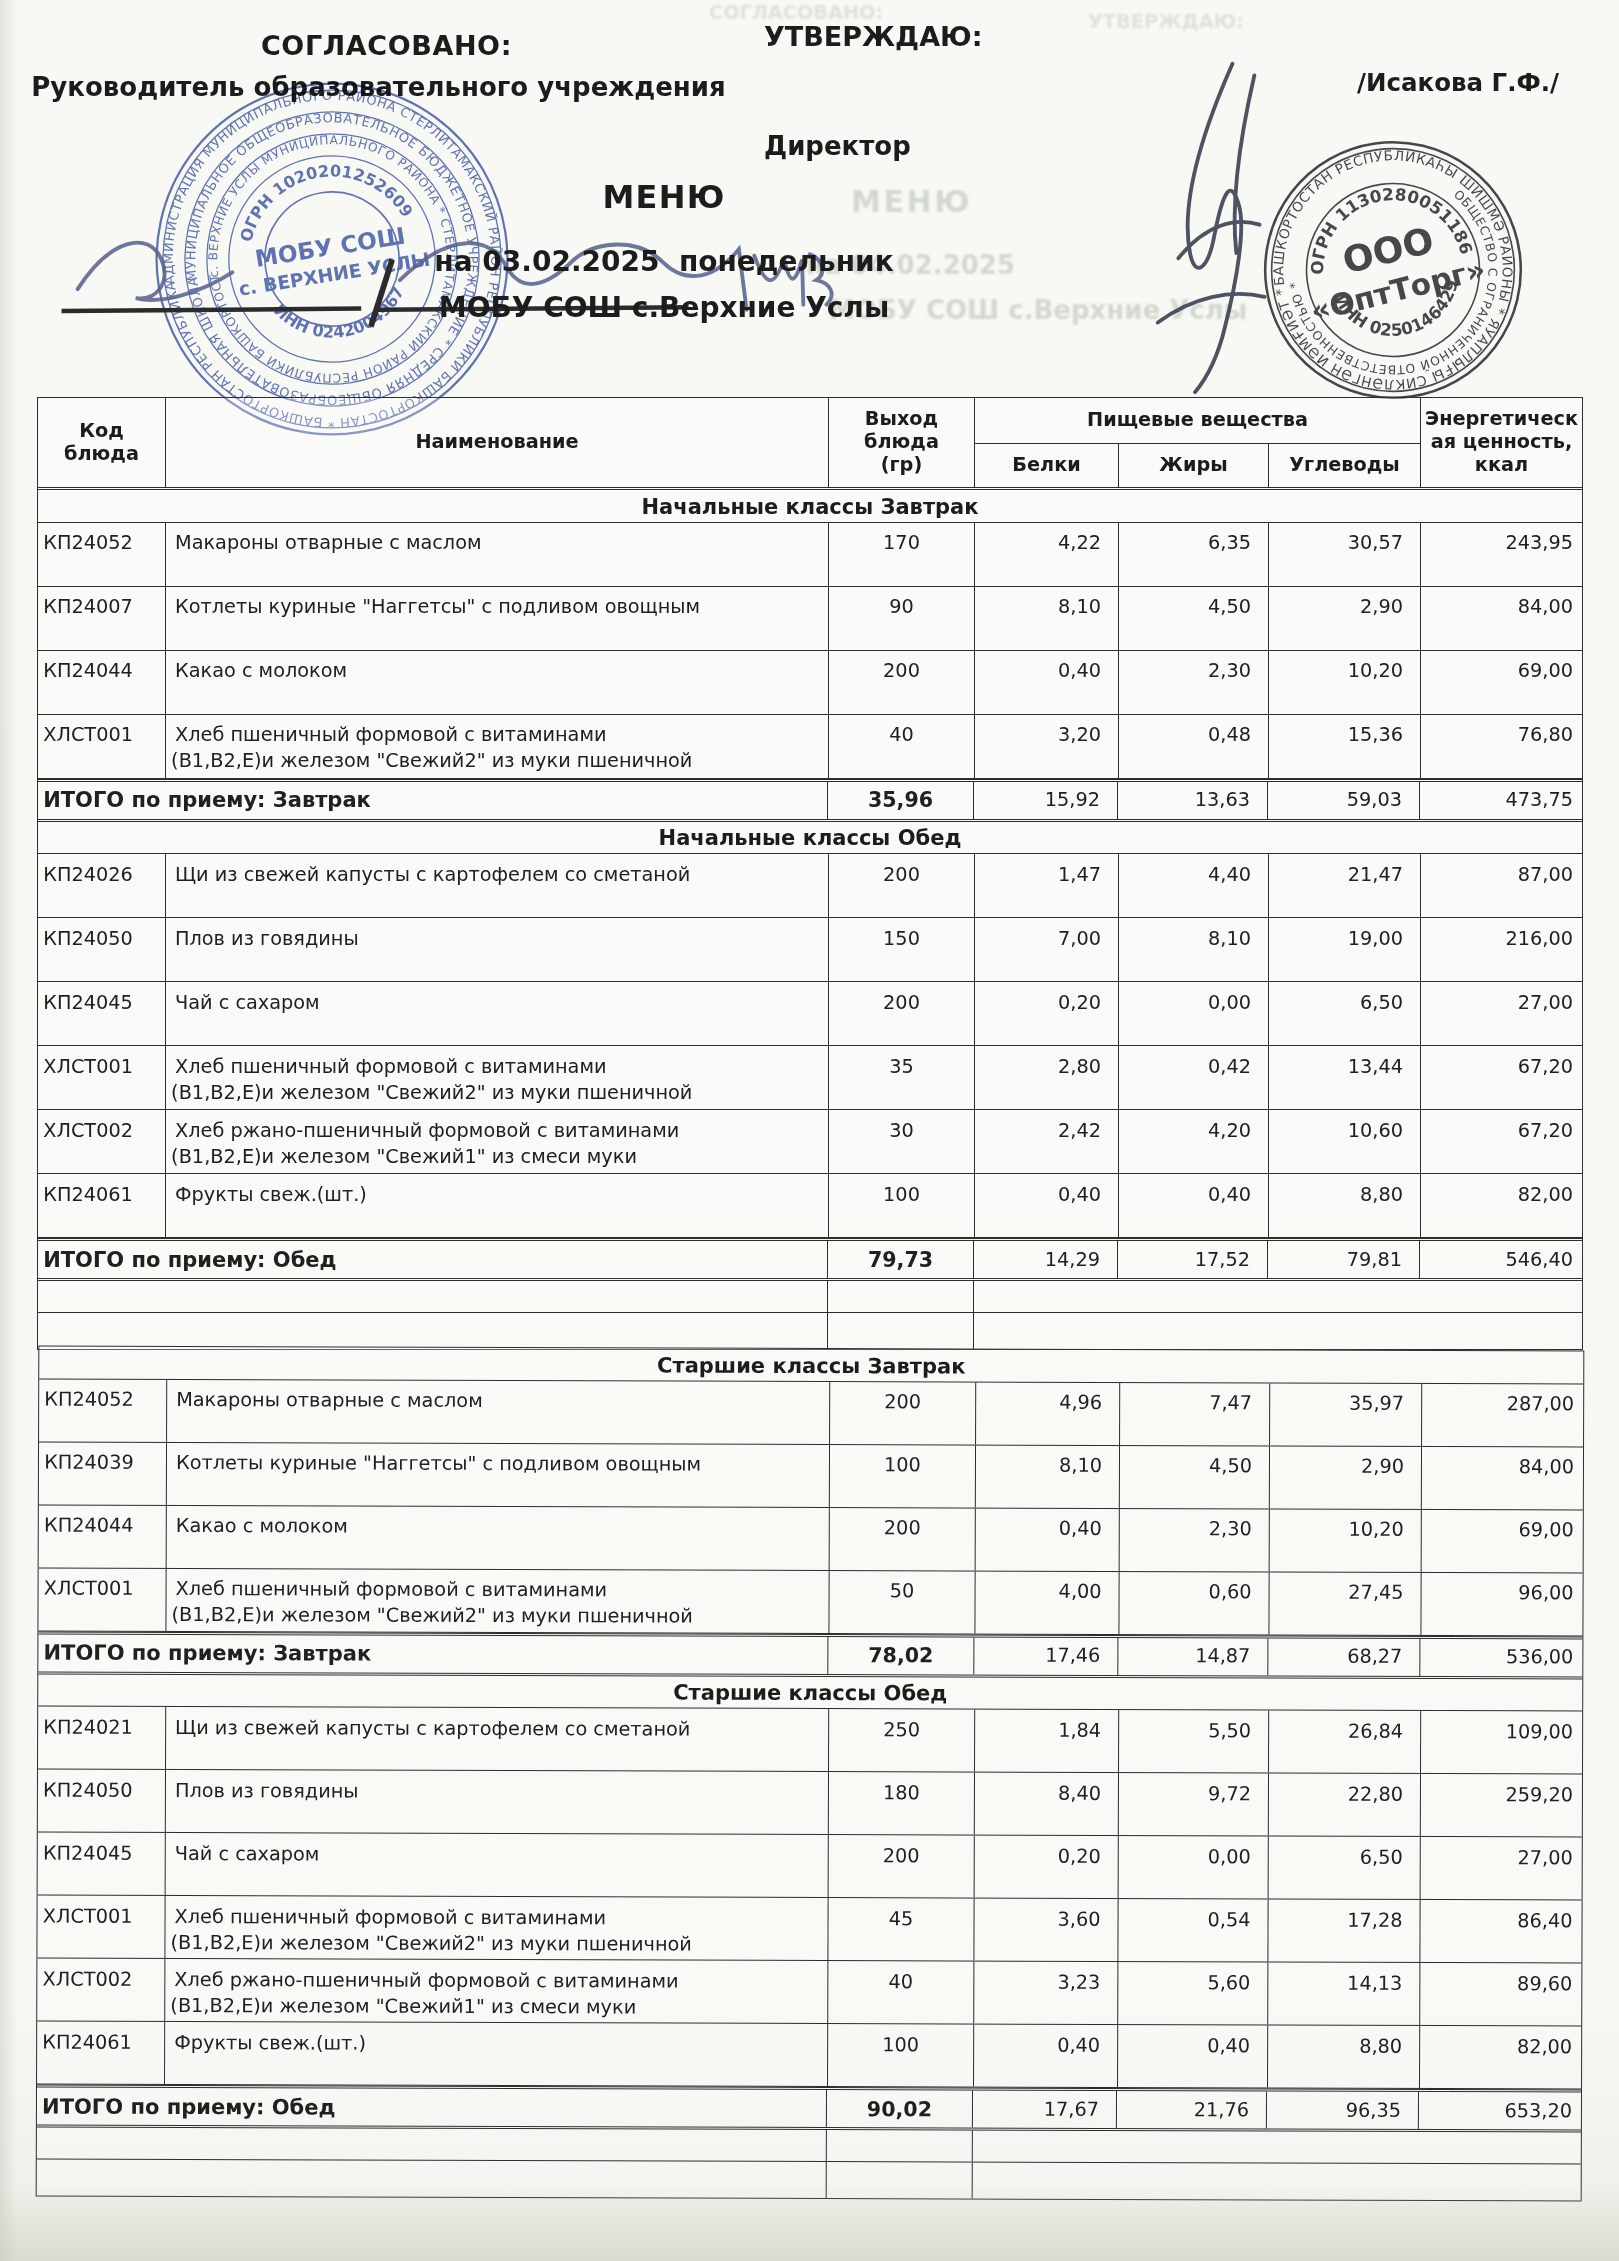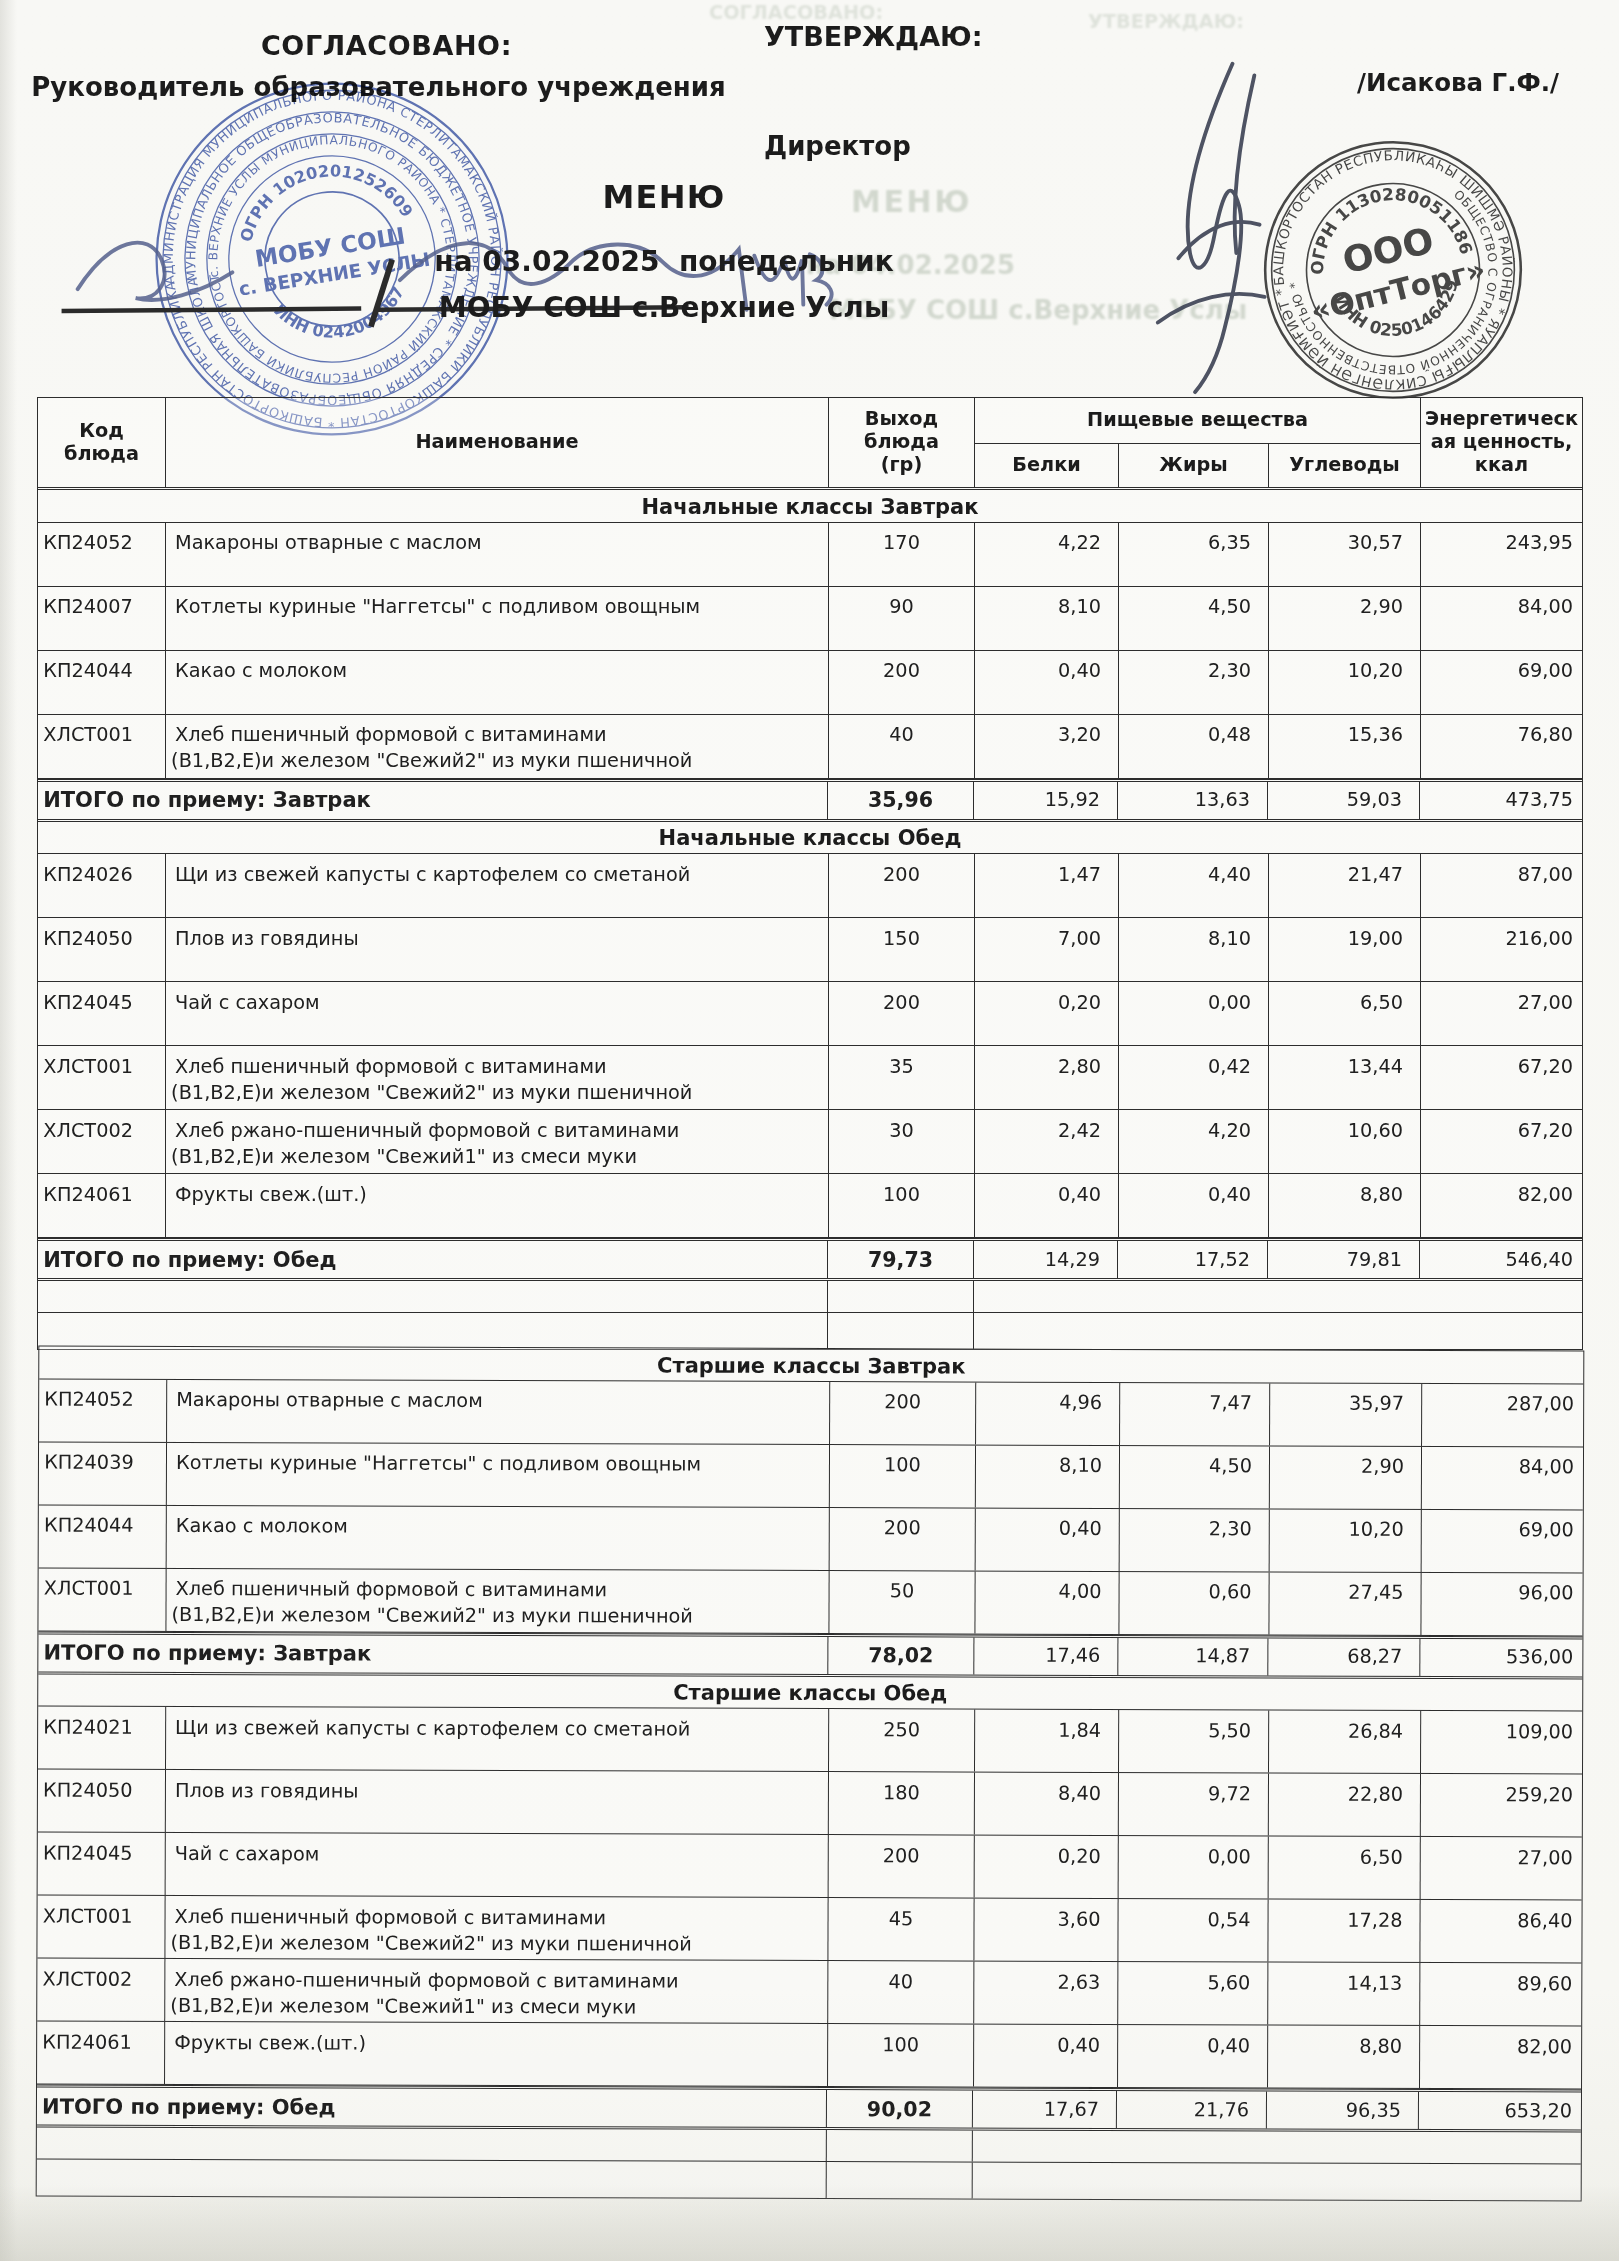--- a/index.html
+++ b/index.html
@@ -388,21 +388,21 @@
         <div class="c out">45</div>
         <div class="c num">3,60</div>
         <div class="c num">0,54</div>
         <div class="c num">17,28</div>
         <div class="c num energy">86,40</div>
       </div>
       <div class="row">
         <div class="c code">ХЛСТ002</div>
         <div class="c name"><span>Хлеб ржано-пшеничный формовой с витаминами</span><span class="name2">(В1,В2,Е)и железом "Свежий1" из смеси муки</span></div>
         <div class="c out">40</div>
-        <div class="c num">2,63</div>
+        <div class="c num">3,23</div>
         <div class="c num">5,60</div>
         <div class="c num">14,13</div>
         <div class="c num energy">89,60</div>
       </div>
       <div class="row">
         <div class="c code">КП24061</div>
         <div class="c name"><span>Фрукты свеж.(шт.)</span></div>
         <div class="c out">100</div>
         <div class="c num">0,40</div>
         <div class="c num">0,40</div>

